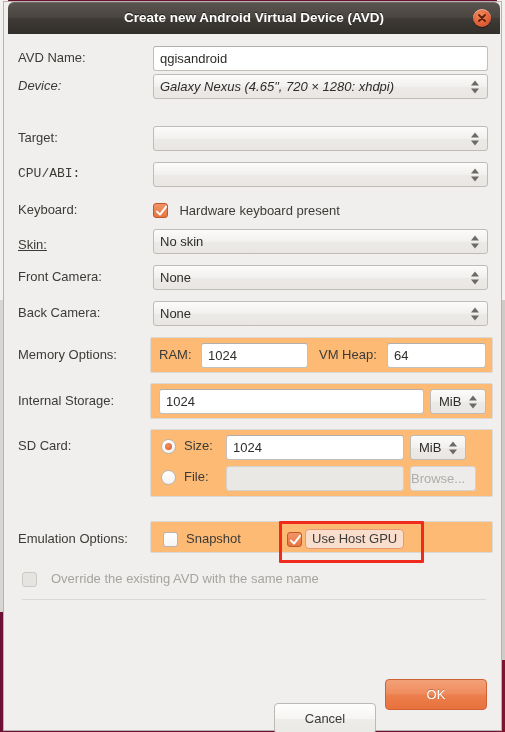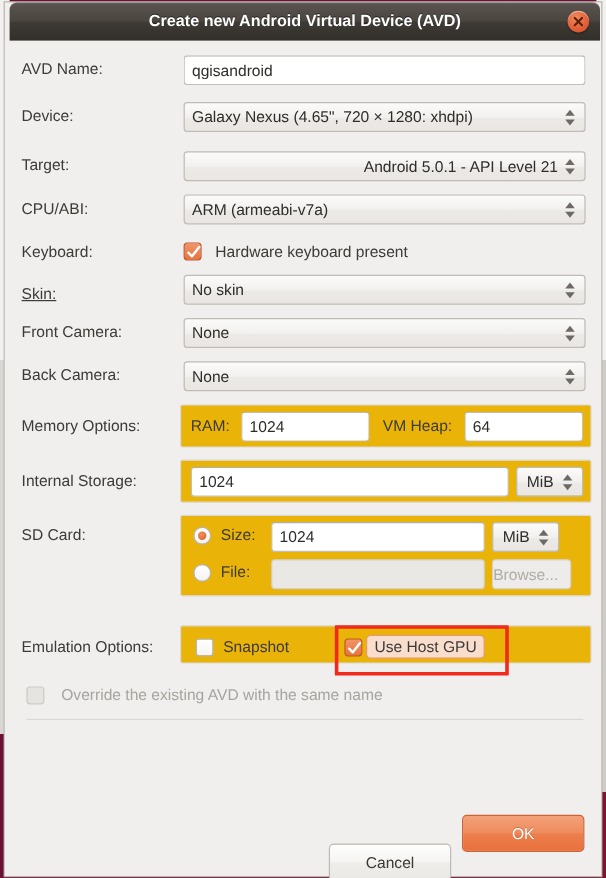--- a/index.html
+++ b/index.html
@@ -154,21 +154,21 @@
   }
 
   .cbtext { font-size: 13px; color: #3c3b37; vertical-align: middle; margin-left: 7px; }
   .cbtext.dis { color: #a7a4a0; }
 
   
   .frame {
     position: absolute;
     box-sizing: border-box;
     border: 1px solid #dcd9d5;
-    background: #eab308;
+    background: #fdba74;
     border-radius: 2px;
     padding-left: 15px;
   }
 
   .sepline {
     position: absolute; height: 1px; background: #dbd8d4;
   }
 
   
   .btn {
@@ -270,51 +270,49 @@
 
     <div class="body">
 
       <div class="row" style="top:12px; height:26px;">
         <div class="lbl" style="top:4px;">AVD Name:</div>
         <div class="ctl-area" style="top:0;">
           <input class="textinput" style="width: 335px;" type="text" value="qgisandroid">
         </div>
       </div>
 
-      <div class="row" style="top:51px; height:26px;">
+      <div class="row" style="top:40px; height:26px;font-style:italic;">
         <div class="lbl" style="top:4px;">Device:</div>
         <div class="ctl-area" style="top:0;">
           <div class="combo" style="width:335px;">
             <span>Galaxy Nexus (4.65", 720 × 1280: xhdpi)</span>
             <span class="spin">
                 <i class="up"></i>
                 <i class="down"></i>
               </span>
           </div>
         </div>
       </div>
 
       <div class="row" style="top:92px; height:26px;text-align:right;">
         <div class="lbl" style="top:4px;">Target:</div>
         <div class="ctl-area" style="top:0;">
           <div class="combo" style="width:335px;">
-            <span>Android 5.0.1 - API Level 21</span>
             <span class="spin">
                 <i class="up"></i>
                 <i class="down"></i>
               </span>
           </div>
         </div>
       </div>
 
       <div class="row" style="top:128px; height:26px;">
-        <div class="lbl" style="top:4px;">CPU/ABI:</div>
-        <div class="ctl-area" style="top:0;">
-          <div class="combo" style="width:335px;">
-            <span>ARM (armeabi-v7a)</span>
+        <div class="lbl" style="top:4px;font-family:Liberation Mono, monospace;">CPU/ABI:</div>
+        <div class="ctl-area" style="top:0;">
+          <div class="combo" style="width:335px;">
             <span class="spin">
                 <i class="up"></i>
                 <i class="down"></i>
               </span>
           </div>
         </div>
       </div>
 
       <div class="row" style="top:164px; height:26px;">
         <div class="lbl" style="top:4px;">Keyboard:</div>

